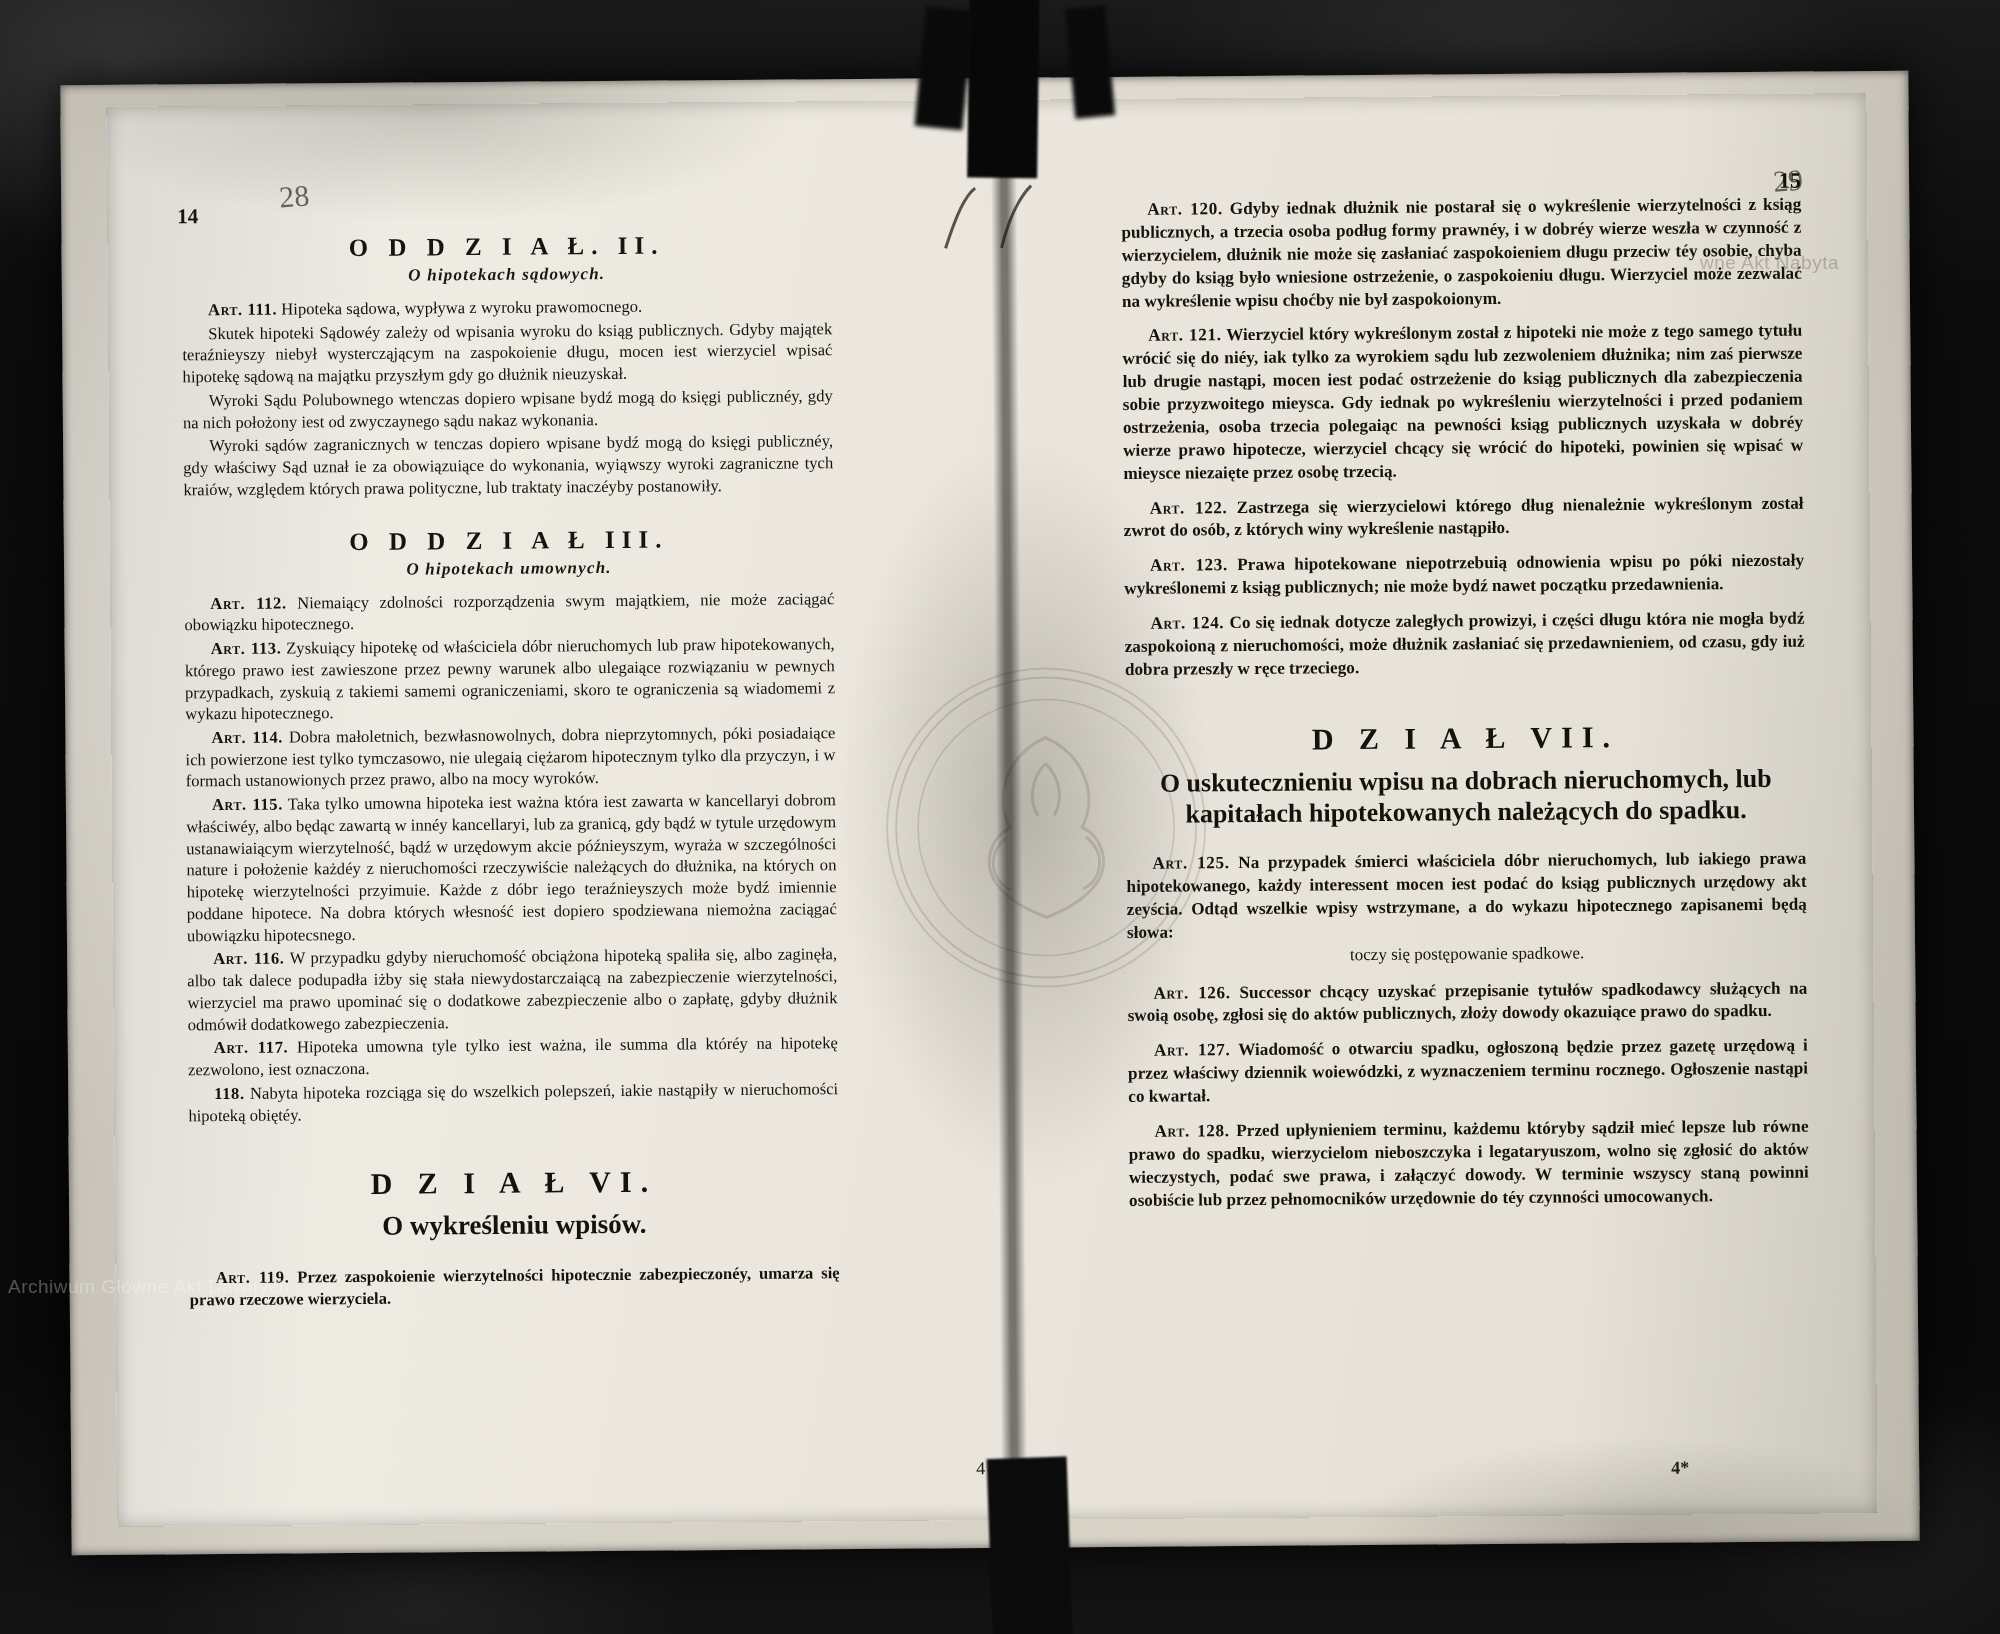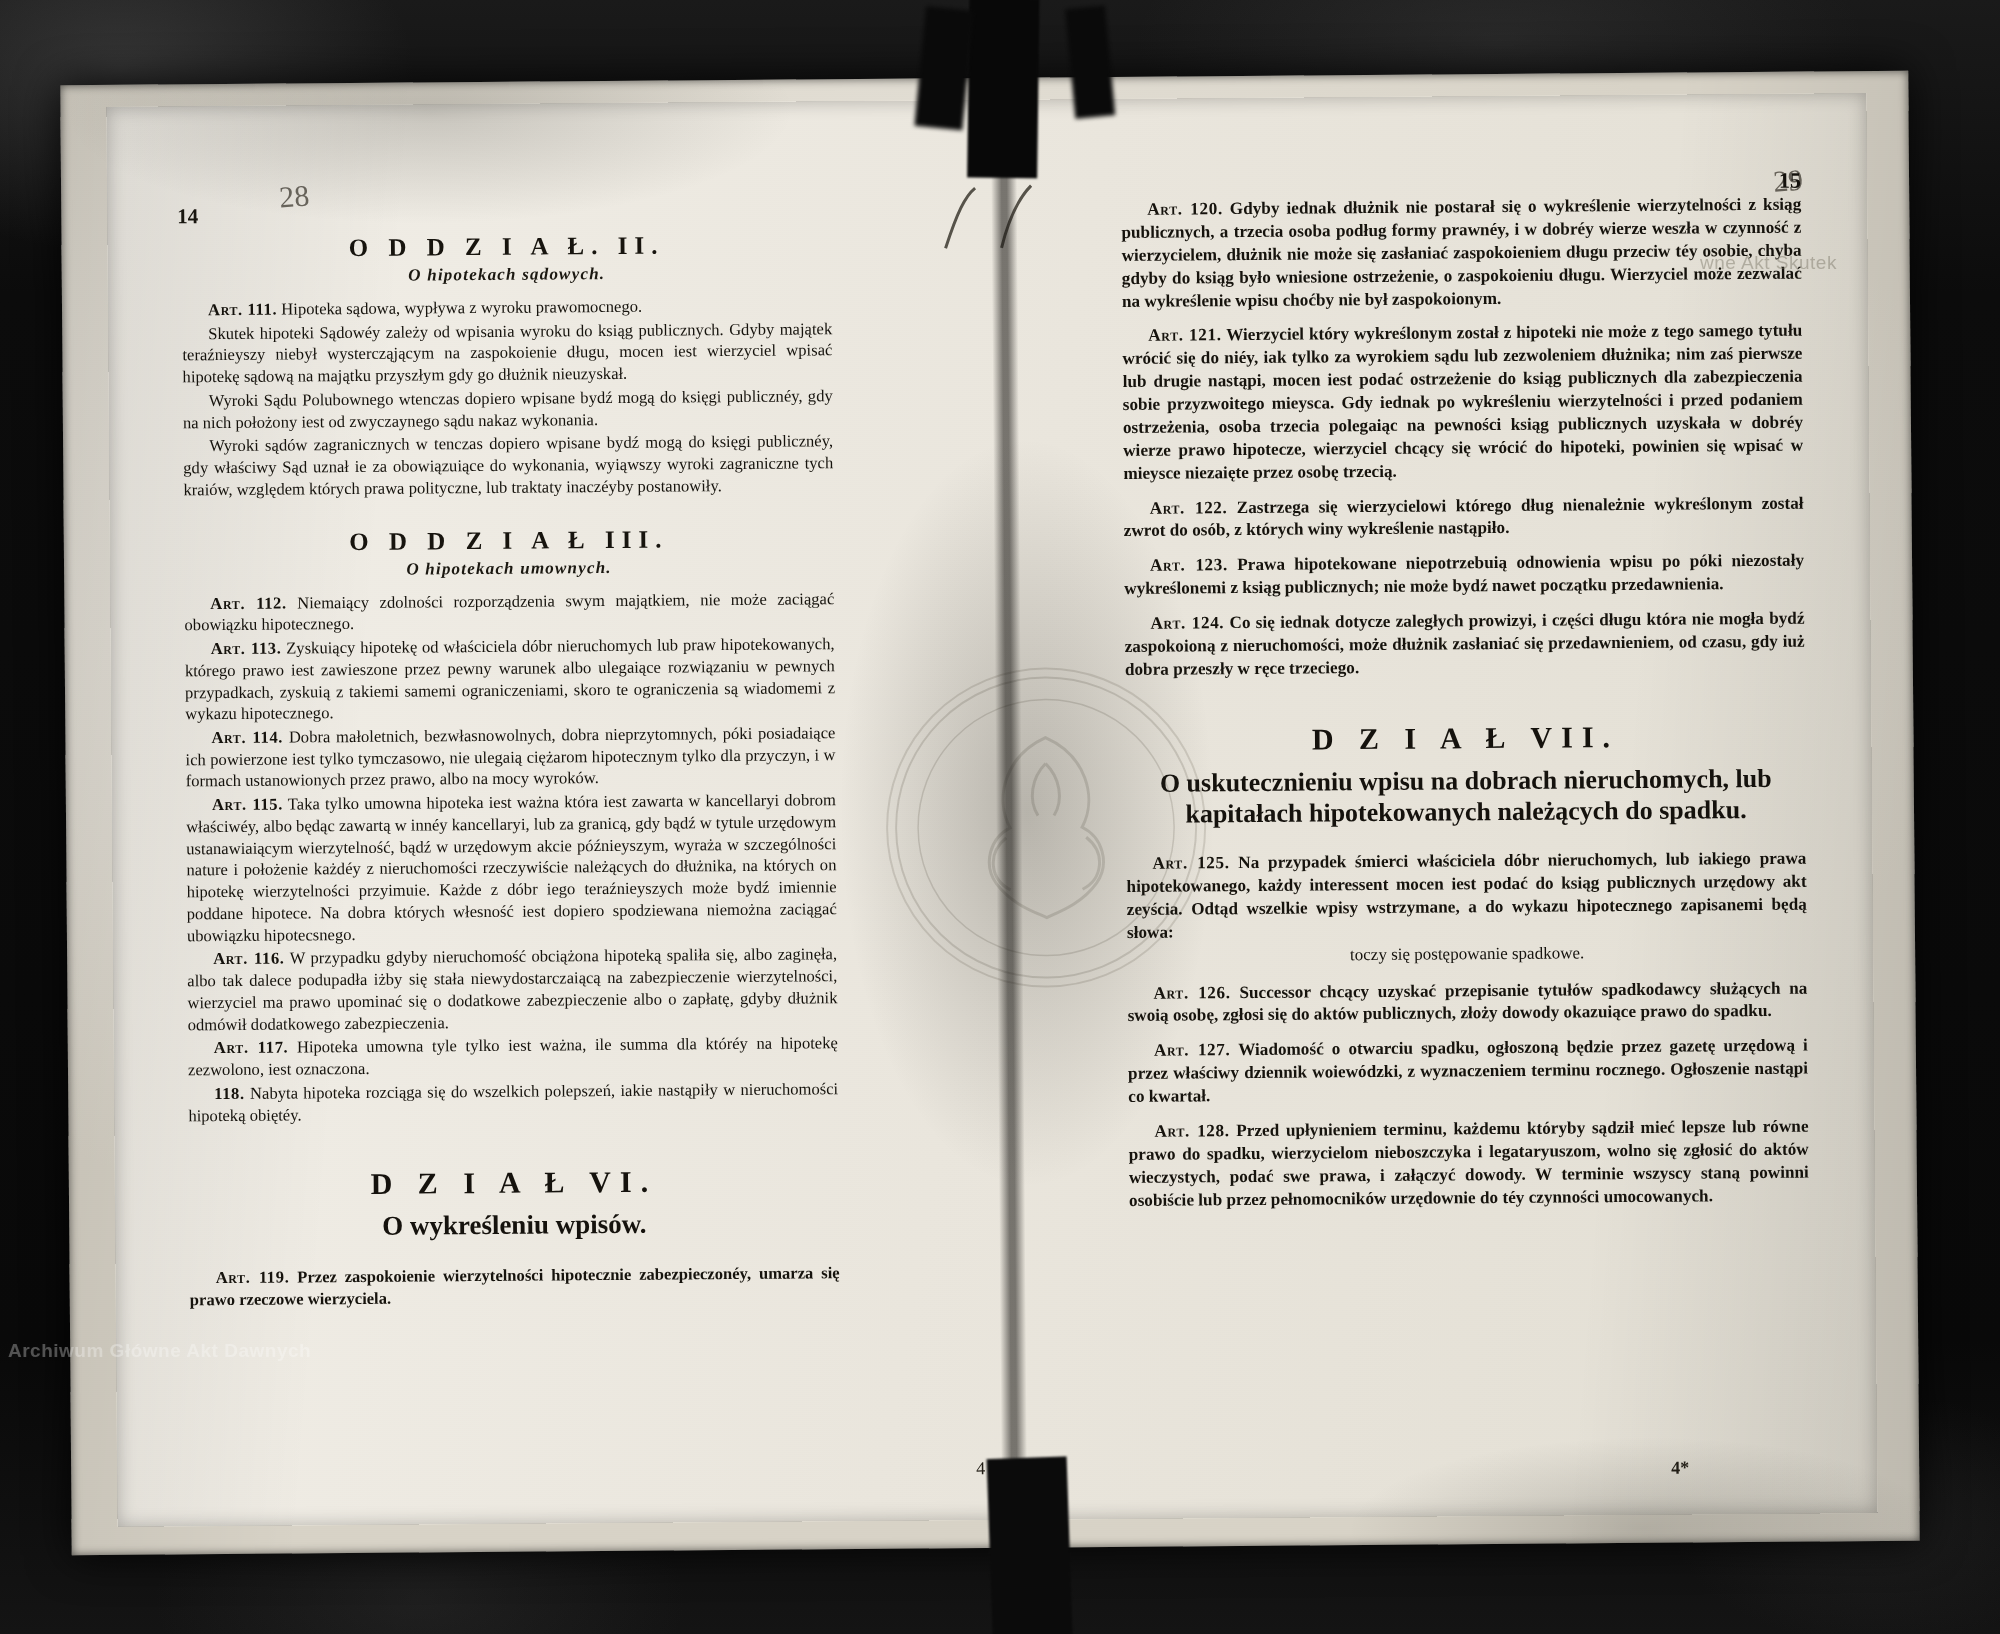--- a/index.html
+++ b/index.html
@@ -221,21 +221,21 @@
 
   
   .wm-text {
     position: absolute;
     font-family: "Liberation Sans", sans-serif;
     font-size: 19px;
     color: rgba(255,255,255,0.30);
     letter-spacing: .5px;
     pointer-events: none;
   }
-  .wm-left  { left: 8px;   top: 1340px; font-weight: bold; }
+  .wm-left  { left: 8px;   top: 1276px; }
   .wm-right { left: 1700px; top: 252px; color: rgba(120,115,100,0.45); }
 
   
   .eagle-wm {
     position: absolute;
     left: 820px;
     top: 590px;
     width: 320px;
     height: 320px;
     opacity: 0.20;
@@ -433,16 +433,16 @@
     <div class="mark-dot">4</div>
 
     <div class="gutter"></div>
     <div class="tear-top"></div>
     <div class="tear-bottom"></div>
     <div class="blot" style="left:860px; top:-70px; width:48px; height:120px; transform:rotate(6deg);"></div>
     <div class="blot" style="left:1010px; top:-70px; width:40px; height:110px; transform:rotate(-5deg);"></div>
   </div>
 
   <div class="wm-text wm-left">Archiwum Główne Akt Dawnych</div>
-  <div class="wm-text wm-right">wne Akt Skutek</div>
+  <div class="wm-text wm-right">wne Akt Nabyta</div>
 
   <div class="grain"></div>
 </div>
 
 </body></html>

